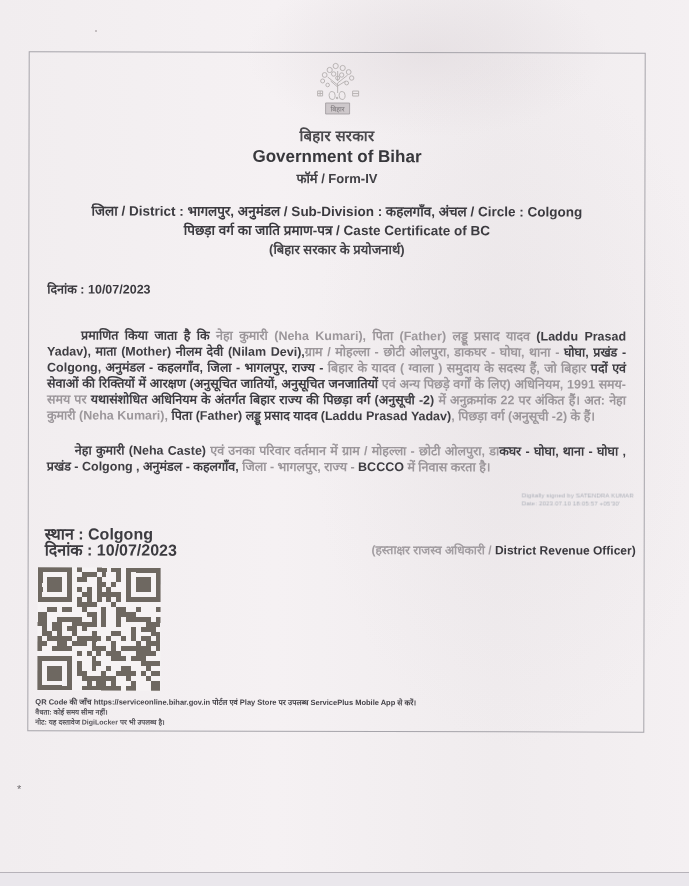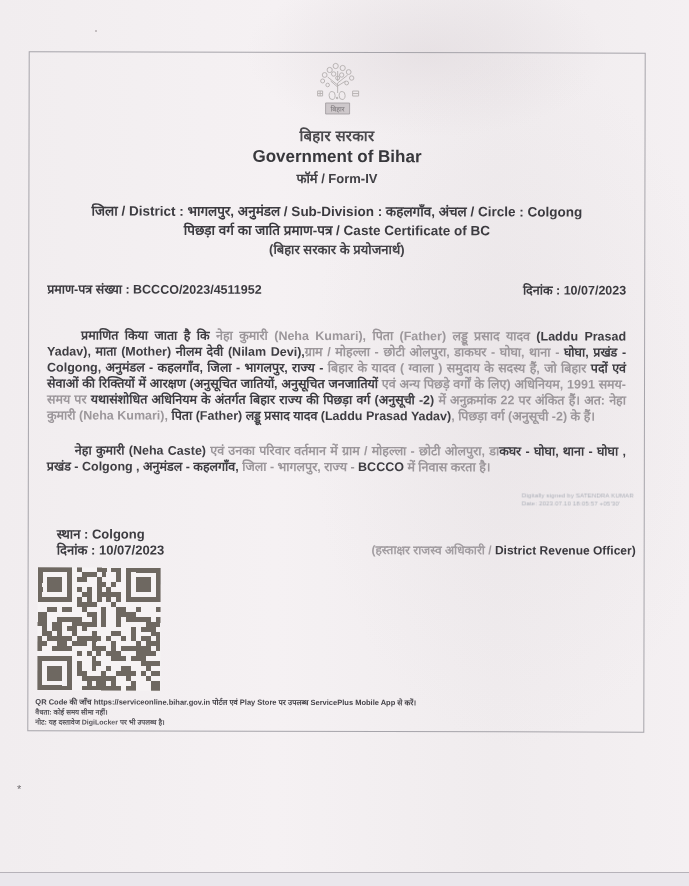--- a/index.html
+++ b/index.html
@@ -36,21 +36,21 @@
   .para1{margin-top:30px;text-indent:34px;}
   .para2{margin-top:19px;text-indent:28px;}
   .seg-d{color:#3e3d42;}
   .seg-f{color:#9c979b;margin-top:32px;}
 
   .digital-sig{
     position:absolute;top:434px;right:10px;text-align:left;
     font-size:6px;line-height:8px;color:#a9adb6;letter-spacing:0.2px;
     filter:blur(0.2px);
   }
-  .place-date{position:absolute;left:16px;top:470px;font-size:13px;font-weight:700;color:#3c3b40;line-height:16px;margin-left:12px;}
+  .place-date{position:absolute;left:16px;top:470px;font-size:16px;font-weight:700;color:#3c3b40;line-height:16px;}
   .officer-line{position:absolute;right:8px;top:484px;font-size:12px;font-weight:700;}
   .officer-hi{color:#a29da1;}
   .officer-en{color:#3a393e;}
 
   .qr{position:absolute;left:9px;top:511px;width:123px;height:123px;background:#f6f3f4;}
   .qr svg{display:block;}
 
   .footer{position:absolute;left:7px;top:641px;right:8px;color:#4a484d;}
   .f1{font-size:7.5px;font-weight:700;line-height:10px;color:#454349;}
   .f2,.f3{font-size:7px;font-weight:600;line-height:10px;color:#56545a;}
@@ -99,23 +99,20 @@
 
       <div class="t-hi">बिहार सरकार</div>
       <div class="t-en">Government of Bihar</div>
       <div class="t-form">फॉर्म / Form-IV</div>
 
       <div class="district">जिला / District : भागलपुर, अनुमंडल / Sub-Division : कहलगाँव, अंचल / Circle : Colgong</div>
       <div class="caste">पिछड़ा वर्ग का जाति प्रमाण-पत्र / Caste Certificate of BC</div>
       <div class="purpose">(बिहार सरकार के प्रयोजनार्थ)</div>
 
       <div class="meta-row">
-        <div>
-          <span>प्रमाण-पत्र संख्या : </span><span>BCCCO/2023/4511952</span>
-        </div>
         <div>
           <span>दिनांक : </span><span>10/07/2023</span>
         </div>
       </div>
 
       <div class="para para1"><span class="seg-d">प्रमाणित किया जाता है कि </span><span class="seg-f">नेहा कुमारी (Neha Kumari), पिता (Father) लड्डू प्रसाद यादव </span><span class="seg-d">(Laddu Prasad Yadav), माता (Mother) नीलम देवी (Nilam Devi),</span><span class="seg-f">ग्राम / मोहल्ला - छोटी ओलपुरा, डाकघर - घोघा, थाना - </span><span class="seg-d">घोघा, प्रखंड - Colgong, अनुमंडल - कहलगाँव, जिला - भागलपुर, राज्य - </span><span class="seg-f">बिहार के यादव ( ग्वाला ) समुदाय के सदस्य हैं, जो बिहार </span><span class="seg-d">पदों एवं सेवाओं की रिक्तियों में आरक्षण (अनुसूचित जातियों, अनुसूचित जनजातियों </span><span class="seg-f">एवं अन्य पिछड़े वर्गों के लिए) अधिनियम, 1991 समय-समय पर </span><span class="seg-d">यथासंशोधित अधिनियम के अंतर्गत बिहार राज्य की पिछड़ा वर्ग (अनुसूची -2) </span><span class="seg-f">में अनुक्रमांक 22 पर अंकित हैं। अत: नेहा कुमारी (Neha Kumari), </span><span class="seg-d">पिता (Father) लड्डू प्रसाद यादव (Laddu Prasad Yadav)</span><span class="seg-f">, पिछड़ा वर्ग (अनुसूची -2) के हैं।</span></div>
       <div class="para para2"><span class="seg-d">नेहा कुमारी (Neha Caste)</span><span class="seg-f"> एवं उनका परिवार वर्तमान में ग्राम / मोहल्ला - छोटी ओलपुरा, डा</span><span class="seg-d">कघर - घोघा, थाना - घोघा , प्रखंड - Colgong , अनुमंडल - कहलगाँव, </span><span class="seg-f">जिला - भागलपुर, राज्य - </span><span class="seg-d">BCCCO</span><span class="seg-f"> में निवास करता है।</span></div>
 
       <div class="digital-sig">
         <div>Digitally signed by SATENDRA KUMAR</div>

